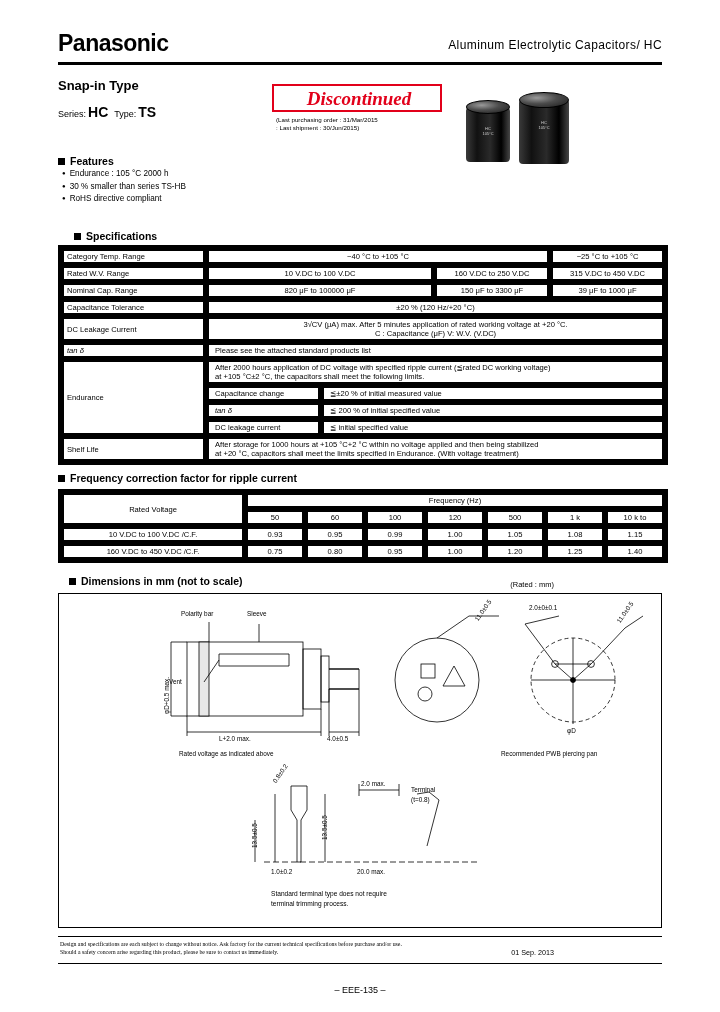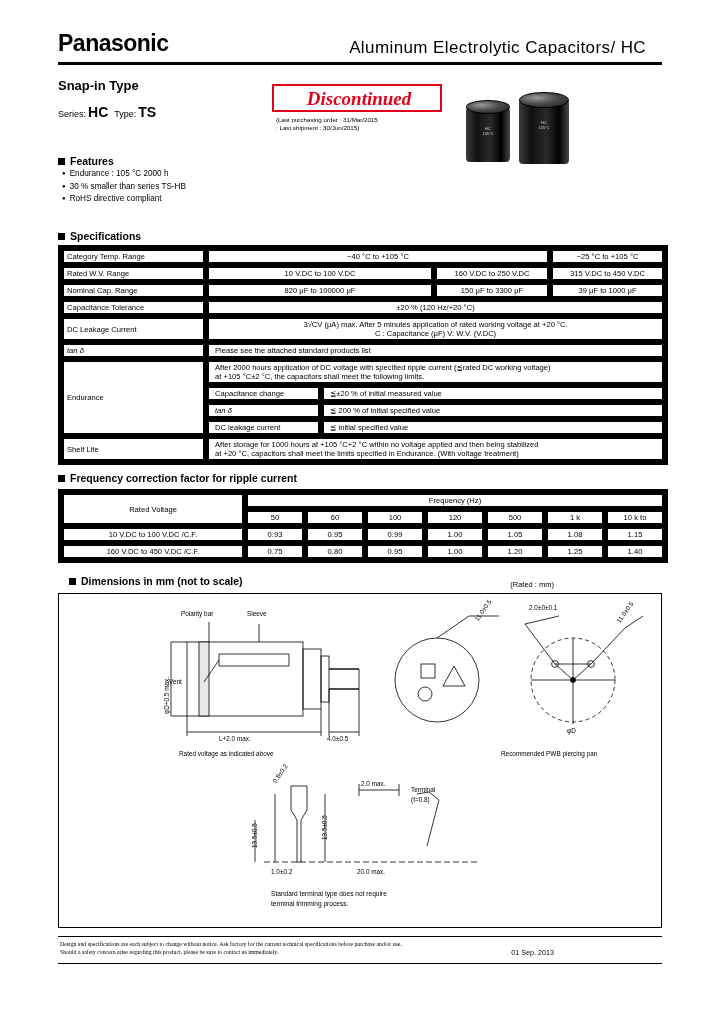--- a/index.html
+++ b/index.html
@@ -21,22 +21,22 @@
     position:absolute;left:58px;top:30px;width:604px;
   }
   .brand{
     font-family:"Liberation Sans", sans-serif;
     font-weight:bold;
     font-size:23px;
     letter-spacing:-0.5px;
     display:inline-block;
   }
   .header-right{
-    position:absolute;right:16px;top:8px;
-    font-size:17px;
+    position:absolute;right:0;top:8px;
+    font-size:12px;
     letter-spacing:0.4px;
   }
   .header-rule{
     position:absolute;left:58px;top:62px;width:604px;height:3px;
     background:#000;
   }
   
   .snapin{
     position:absolute;left:58px;top:78px;
     font-size:13px;font-weight:bold;
@@ -188,21 +188,21 @@
 
   <div class="sec" style="left:58px;top:155px;">
     <span class="sq"></span><span>Features</span>
   </div>
   <div class="bullets">
     <div>Endurance : 105 °C 2000 h</div>
     <div>30 % smaller than series TS-HB</div>
     <div>RoHS directive compliant</div>
   </div>
 
-  <div class="sec" style="left:58px;top:230px;">
+  <div class="sec" style="left:74px;top:230px;">
     <span class="sq"></span><span>Specifications</span>
   </div>
 
   <table id="spec-table">
     <colgroup>
       <col style="width:145px">
       <col style="width:115px">
       <col style="width:113px">
       <col style="width:116px">
       <col style="width:115px">
@@ -424,14 +424,15 @@
     <div class="dim-label" style="left:212px;top:306px;font-size:6.6px;">terminal trimming process.</div>
   </div>
 
   <div class="foot-rule" style="top:936px;"></div>
   <div class="footer-text">
     <div>Design and specifications are each subject to change without notice. Ask factory for the current technical specifications before purchase and/or use.</div>
     <div>Should a safety concern arise regarding this product, please be sure to contact us immediately.</div>
   </div>
   <div class="footer-date">01  Sep. 2013</div>
   <div class="foot-rule" style="top:963px;"></div>
+  <div class="page-num">– EEE-135 –</div>
 
 </div>
 
 </body></html>

